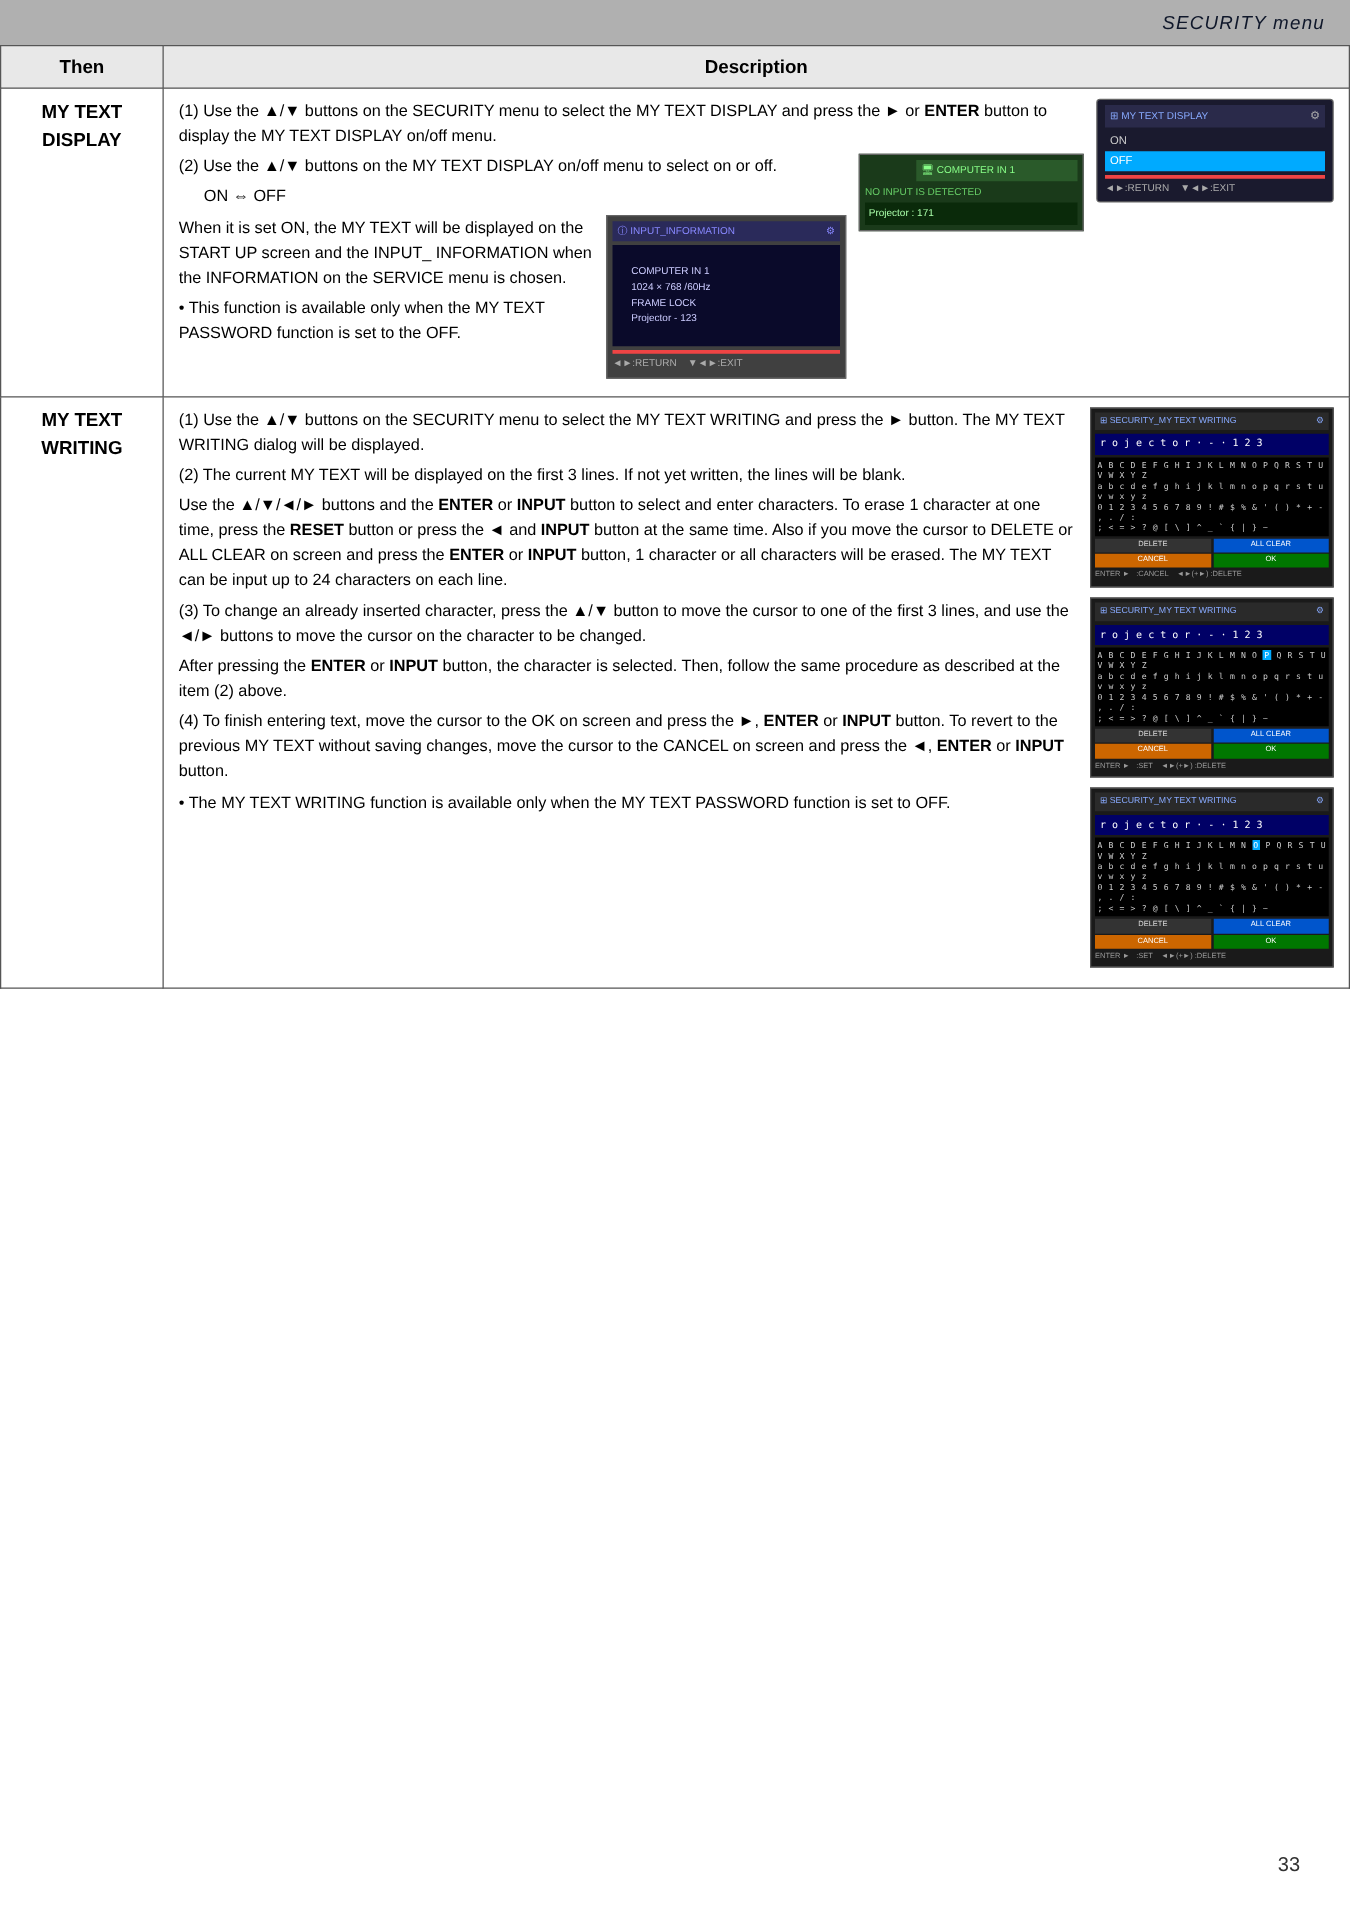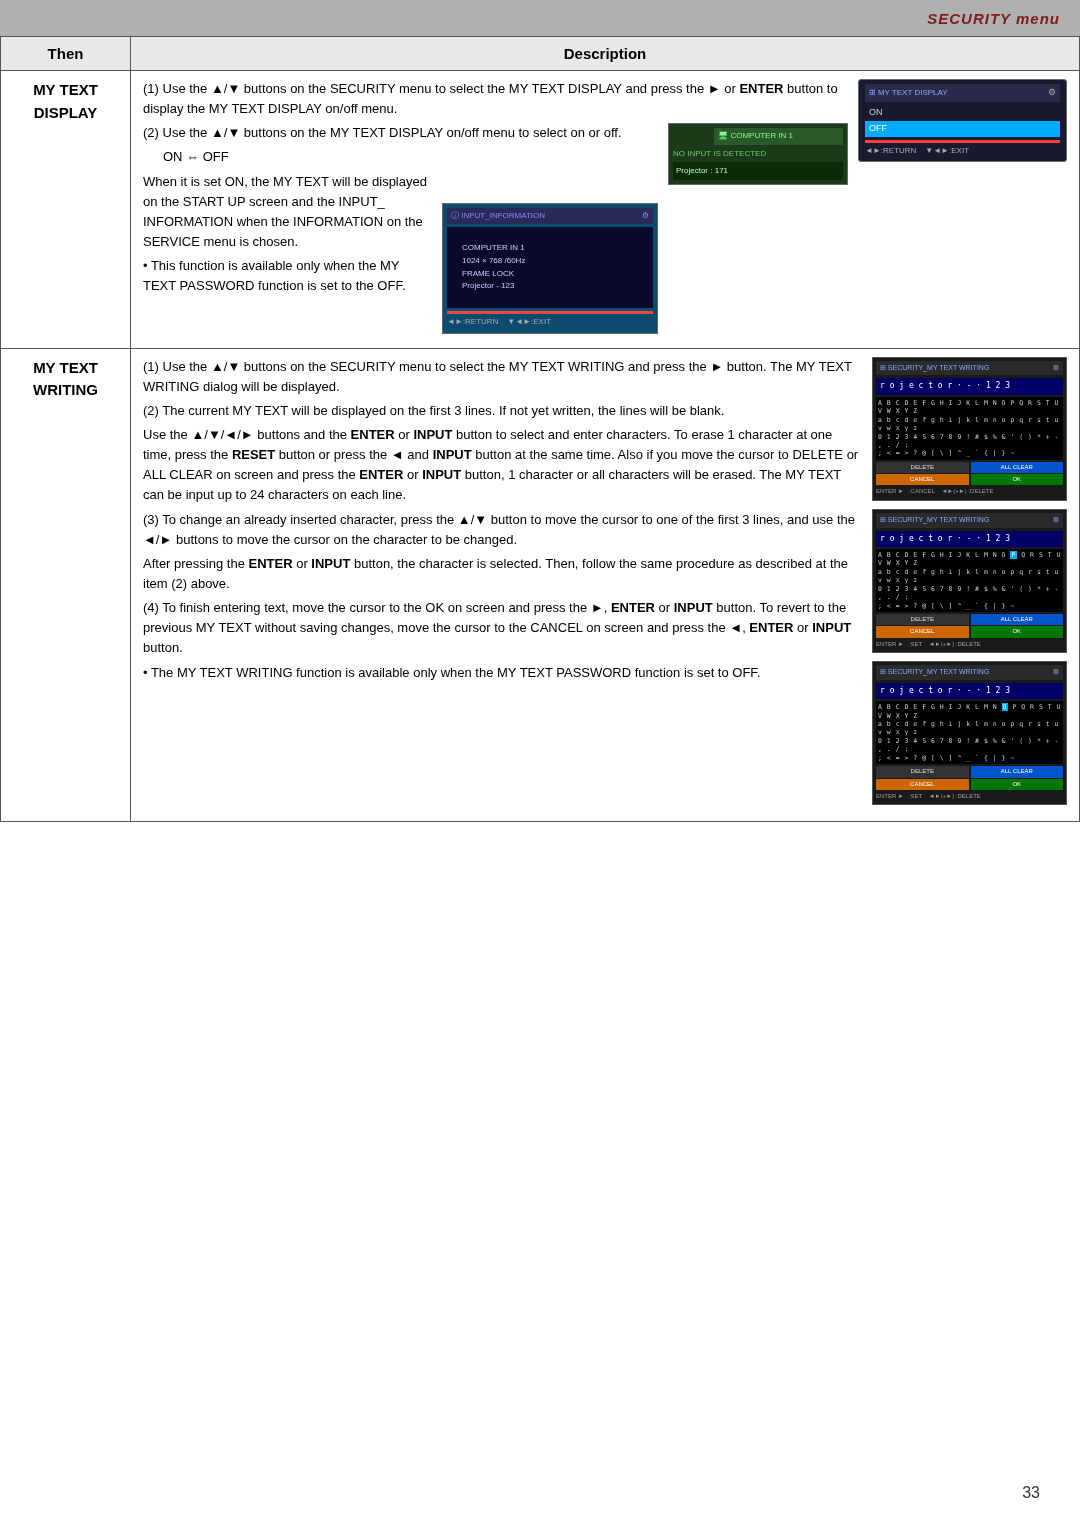--- a/index.html
+++ b/index.html
@@ -22,24 +22,24 @@
     
     .header-bar {
       background: #b0b0b0;
       height: 36px;
       display: flex;
       align-items: center;
       justify-content: flex-end;
       padding-right: 20px;
     }
     .header-title {
-      color: #7f1d1d;
+      color: #0f172a;
       font-style: italic;
       font-size: 15px;
-      font-weight: bold;
+      font-weight: normal;
       letter-spacing: 1px;
     }
 
     
     .main-table {
       width: 100%;
       border-collapse: collapse;
       margin: 0;
     }
     .main-table th, .main-table td {
@@ -75,21 +75,21 @@
     .screenshot-box {
       background: #1a1a2e;
       border: 1px solid #666;
       border-radius: 3px;
       color: #fff;
       font-size: 9px;
       padding: 4px 6px;
       float: right;
       margin-left: 10px;
       margin-bottom: 6px;
-      width: 209px;
+      width: 190px;
     }
     .screenshot-box.top-right {
       margin-top: 0;
     }
     .ss-title-bar {
       background: #2a2a4a;
       color: #88aaff;
       font-size: 8px;
       padding: 2px 4px;
       margin-bottom: 3px;
@@ -144,30 +144,29 @@
       margin-bottom: 2px;
     }
     .ss-comp-info {
       background: #0a2a0a;
       padding: 3px;
       margin-top: 2px;
     }
 
     
     .ss-input-info {
-      background: #0c4a6e;
+      background: #404040;
       border: 1px solid #666;
       float: right;
-      width: 216px;
+      width: 192px;
       margin-left: 10px;
       margin-bottom: 6px;
       font-size: 8px;
       color: #aaaaff;
       padding: 4px;
-      margin-top: 31px;
     }
     .ss-input-title {
       background: #2a2a5a;
       color: #8888ff;
       font-size: 8px;
       padding: 2px 4px;
       margin-bottom: 3px;
       display: flex;
       justify-content: space-between;
     }

